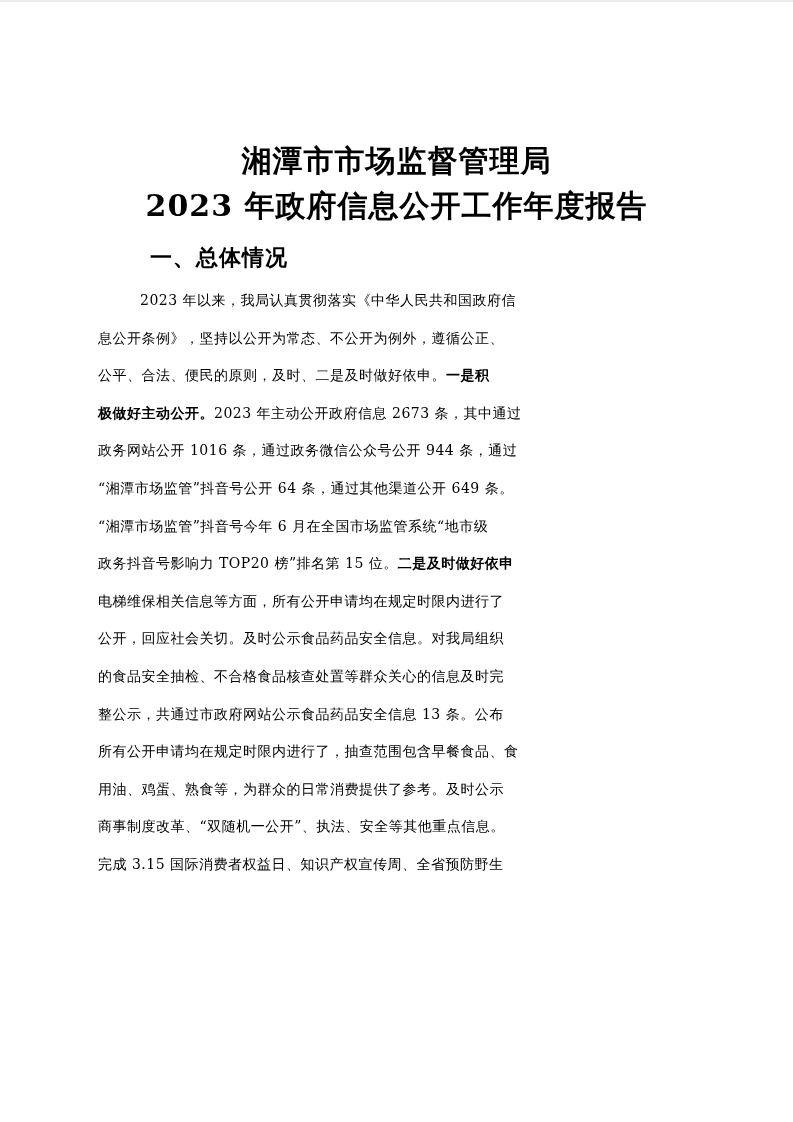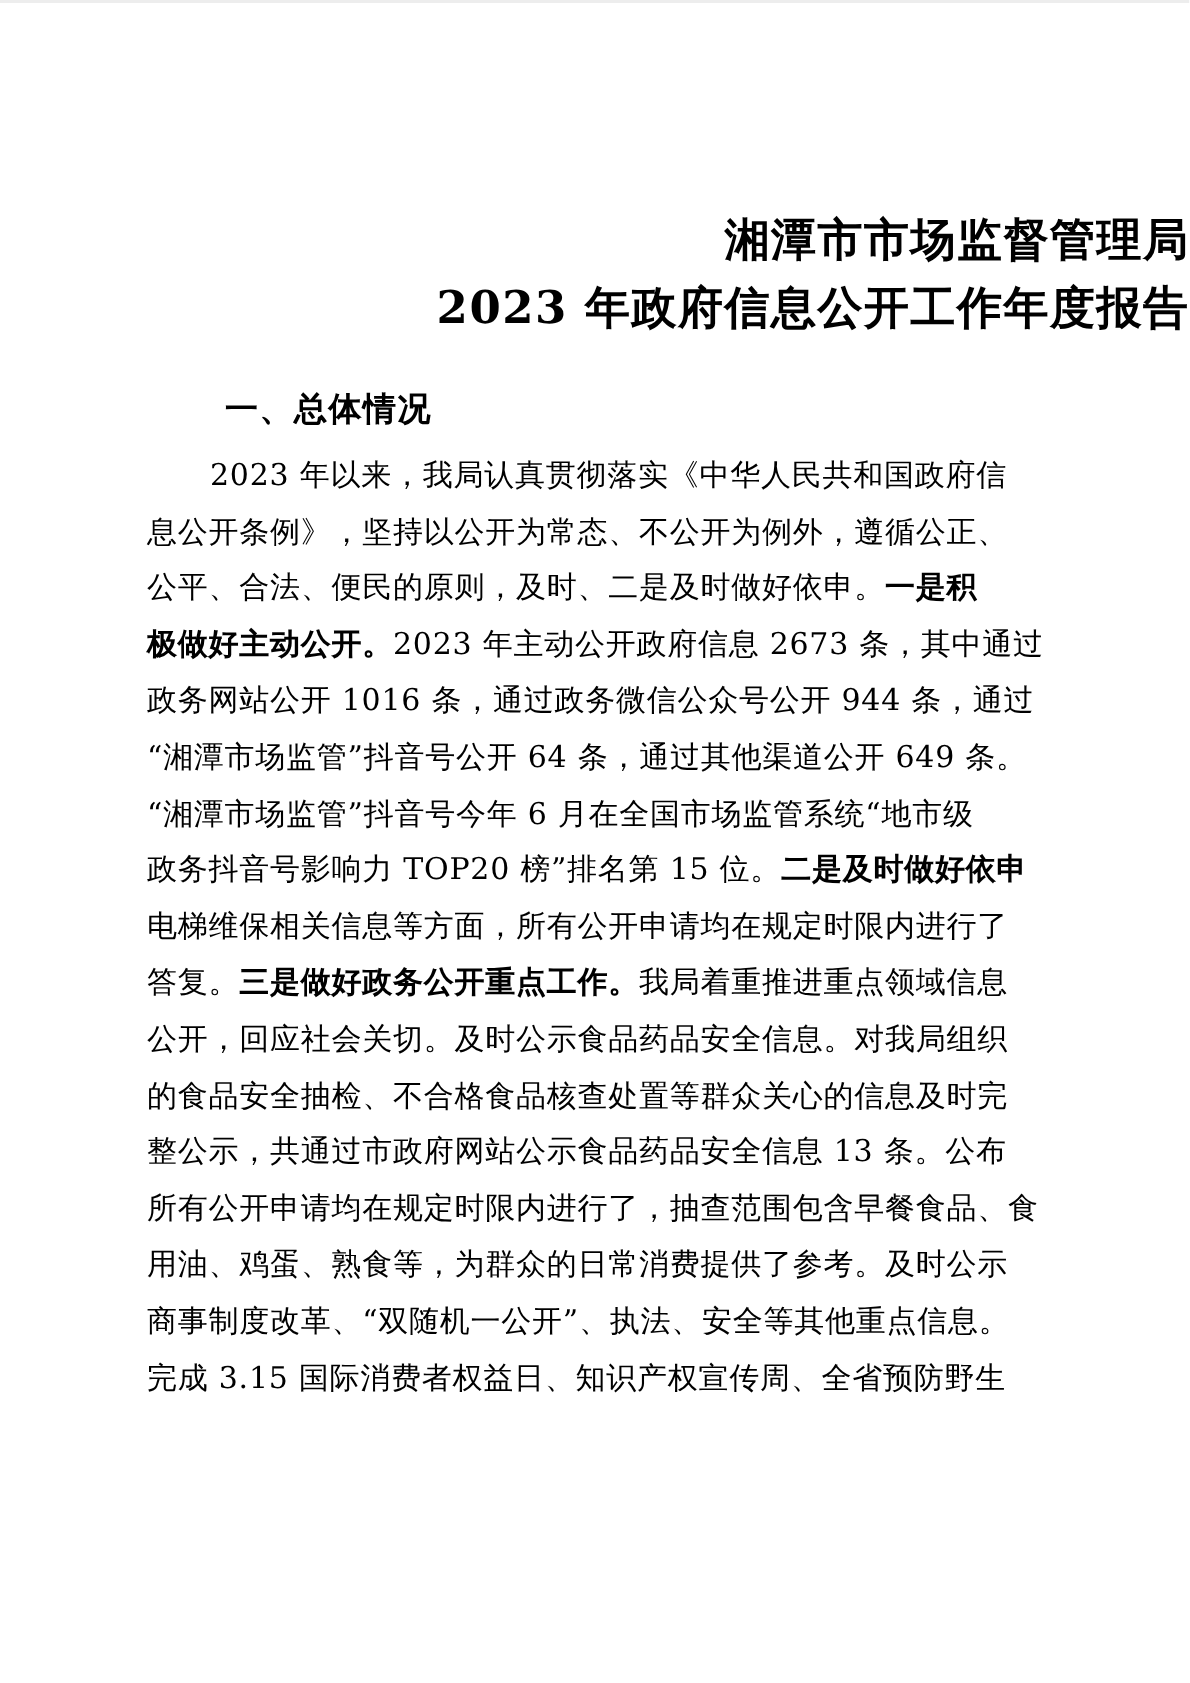--- a/index.html
+++ b/index.html
@@ -12,45 +12,45 @@
     width: 793px;
     height: 1122px;
     background: #ffffff;
     overflow: hidden;
     border-top: 2px solid #ededed;
     box-sizing: border-box;
     color: #000000;
   }
   .doc-title {
     margin: 136px 0 0 0;
-    text-align: right;
+    text-align: center;
     font-family: "DejaVu Serif", "Liberation Serif", serif;
     font-weight: 700;
     font-size: 30px;
     line-height: 45px;
     color: #000000;
     letter-spacing: 1px;
   }
   .doc-title .title-line {
     display: block;
   }
   .section-heading {
-    margin: 33px 0 0 150px;
+    margin: 17px 0 0 150px;
     font-family: "DejaVu Sans", "Liberation Sans", sans-serif;
     font-weight: 700;
     font-size: 22px;
     line-height: 25px;
     color: #000000;
     letter-spacing: 1px;
   }
   .doc-body {
     margin-top: 12px;
     padding: 0 88px 0 98px;
     font-family: "DejaVu Serif", "Liberation Serif", serif;
-    font-size: 20px;
+    font-size: 14px;
     color: #000000;
   }
   .line {
     height: 37.6px;
     line-height: 37.6px;
     white-space: nowrap;
     letter-spacing: 0.5px;
   }
   .line.first {
     text-indent: 42px;
@@ -74,21 +74,20 @@
   <div class="doc-body">
       <div class="line first"><span class="seg">2023 年以来，我局认真贯彻落实《中华人民共和国政府信</span></div>
       <div class="line"><span class="seg">息公开条例》，坚持以公开为常态、不公开为例外，遵循公正、</span></div>
       <div class="line"><span class="seg">公平、合法、便民的原则，及时、二是及时做好依申。</span><span class="seg bold">一是积</span></div>
       <div class="line"><span class="seg bold">极做好主动公开。</span><span class="seg">2023 年主动公开政府信息 2673 条，其中通过</span></div>
       <div class="line"><span class="seg">政务网站公开 1016 条，通过政务微信公众号公开 944 条，通过</span></div>
       <div class="line"><span class="seg">“湘潭市场监管”抖音号公开 64 条，通过其他渠道公开 649 条。</span></div>
       <div class="line"><span class="seg">“湘潭市场监管”抖音号今年 6 月在全国市场监管系统“地市级</span></div>
       <div class="line"><span class="seg">政务抖音号影响力 TOP20 榜”排名第 15 位。</span><span class="seg bold">二是及时做好依申</span></div>
       <div class="line"><span class="seg">电梯维保相关信息等方面，所有公开申请均在规定时限内进行了</span></div>
-      <div class="line"><span class="seg">答复。</span><span class="seg bold">三是做好政务公开重点工作。</span><span class="seg">我局着重推进重点领域信息</span></div>
       <div class="line"><span class="seg">公开，回应社会关切。及时公示食品药品安全信息。对我局组织</span></div>
       <div class="line"><span class="seg">的食品安全抽检、不合格食品核查处置等群众关心的信息及时完</span></div>
       <div class="line"><span class="seg">整公示，共通过市政府网站公示食品药品安全信息 13 条。公布</span></div>
       <div class="line"><span class="seg">所有公开申请均在规定时限内进行了，抽查范围包含早餐食品、食</span></div>
       <div class="line"><span class="seg">用油、鸡蛋、熟食等，为群众的日常消费提供了参考。及时公示</span></div>
       <div class="line"><span class="seg">商事制度改革、“双随机一公开”、执法、安全等其他重点信息。</span></div>
       <div class="line"><span class="seg">完成 3.15 国际消费者权益日、知识产权宣传周、全省预防野生</span></div>
     </div>
 </div>
 

